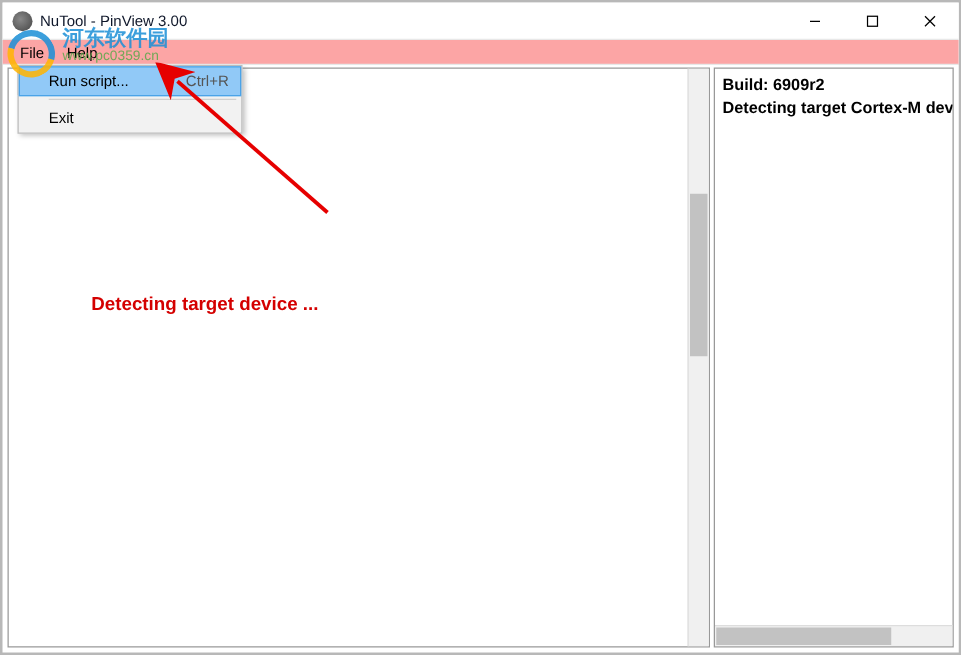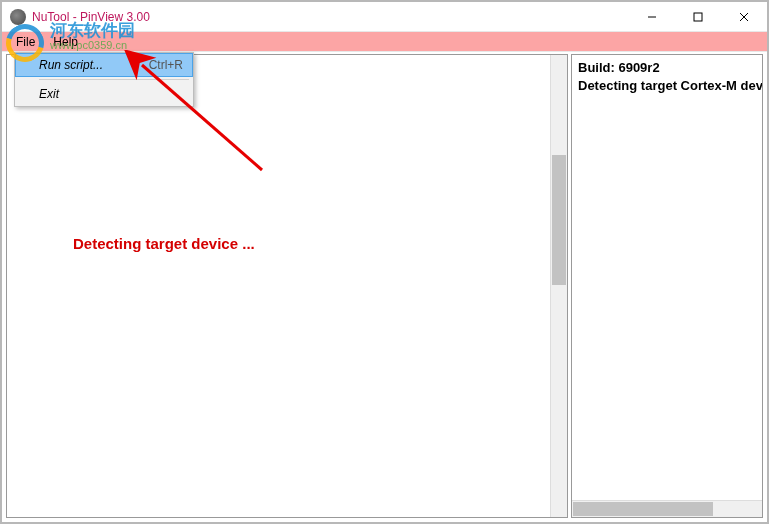--- a/index.html
+++ b/index.html
@@ -22,21 +22,21 @@
     }
     .titlebar-icon {
       width: 16px; height: 16px;
       margin: 0 6px 0 8px;
       background: radial-gradient(circle at 40% 40%, #888, #444);
       border-radius: 50%;
     }
     .titlebar-title {
       flex: 1;
       font-size: 12px;
-      color: #be185d;
+      color: #0f172a;
     }
     .win-controls { display: flex; height: 100%; }
     .win-btn {
       width: 46px;
       display: flex;
       align-items: center;
       justify-content: center;
       font-size: 10px;
       color: #000;
       cursor: pointer;
@@ -127,21 +127,21 @@
       padding: 5px 26px 5px 24px;
       font-size: 12px;
       cursor: pointer;
       position: relative;
     }
     .dropdown-item.hover {
       background: #91c9f7;
       border: 1px solid #4ba3e8;
       padding: 4px 9px 4px 23px;
     }
-    .dropdown-label { flex: 1; font-style: italic; }
+    .dropdown-label { flex: 1; }
     .dropdown-shortcut { color: #555; }
     .dropdown-sep {
       height: 1px;
       background: #d0d0d0;
       margin: 2px 4px 2px 24px;
     }
     .hidden-button {
       position: absolute;
       top: 50px; left: 12px;
       width: 100px; height: 24px;

